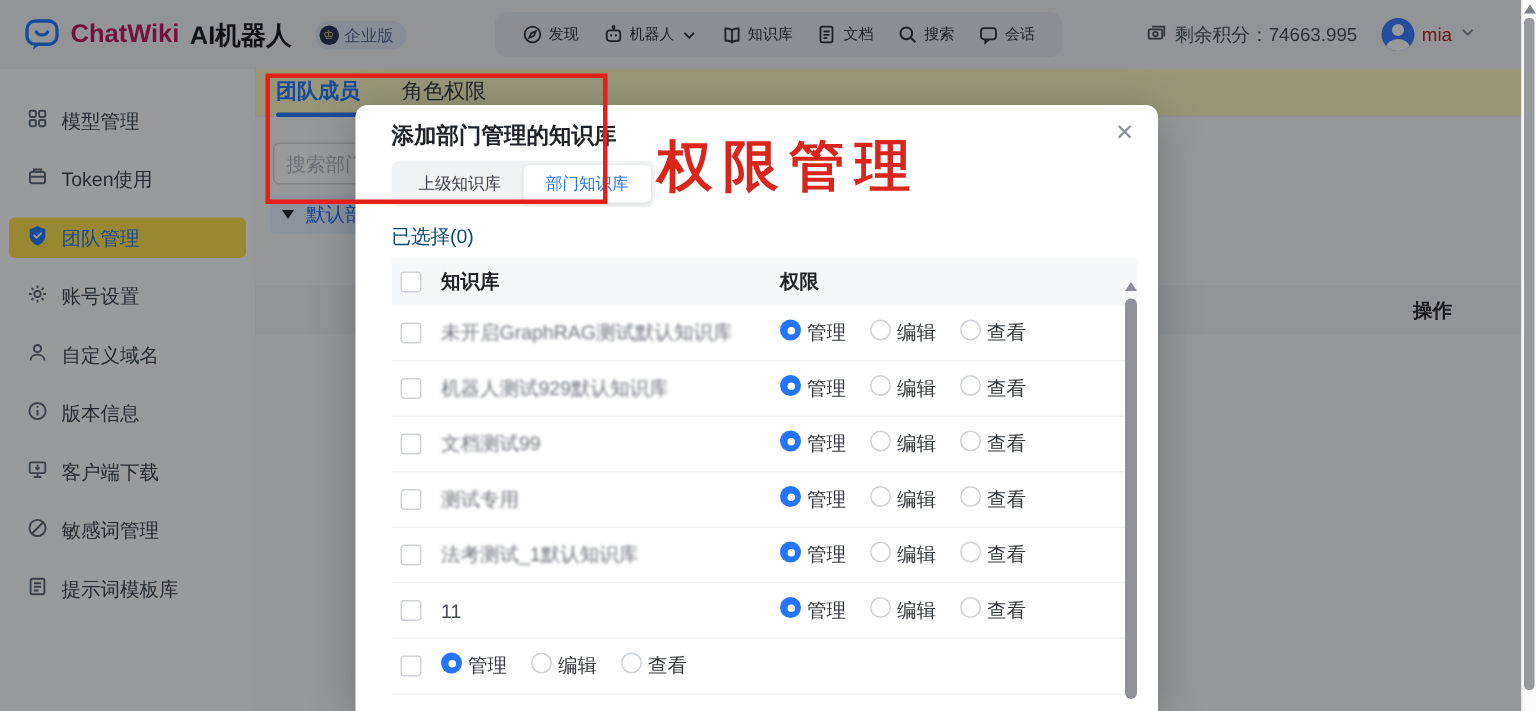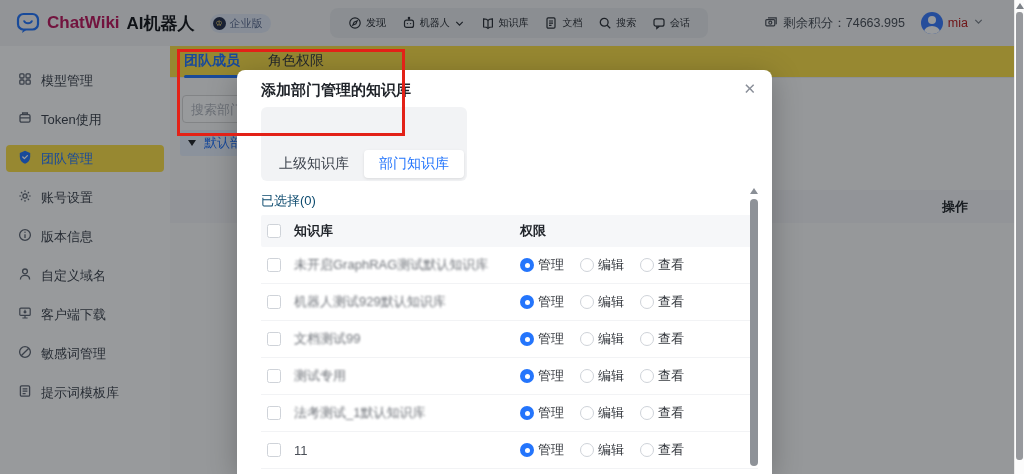--- a/index.html
+++ b/index.html
@@ -34,21 +34,21 @@
   .avatar::before { content:""; position:absolute; left:7px; top:4px; width:8px; height:8px; border-radius:50%; background:#fff; }
   .avatar::after { content:""; position:absolute; left:3px; top:14px; width:16px; height:12px; border-radius:50%; background:#fff; }
 
   .sidebar { position:absolute; left:0; top:46px; width:170px; bottom:0; background:#ffffff; padding-top:9px; }
   .side-item { display:flex; align-items:center; gap:9px; height:27px; margin:12px 6px; padding-left:12px;
                border-radius:4px; font-size:13px; color:#3d434d; cursor:pointer; }
   .side-item svg { flex:0 0 auto; }
   .side-item.active { background:#fde047; color:#2475fc; }
 
   .content { position:absolute; left:170px; top:46px; right:10px; bottom:0; background:#fbfbfc; }
-  .tabs-row { height:32px; border-bottom:1px solid #eceef1; display:flex; gap:28px; padding-left:14px; background:#fde047; }
+  .tabs-row { height:32px; border-bottom:1px solid #eceef1; display:flex; gap:28px; padding-left:14px; background:#fef9c3; }
   .tab { font-size:14px; color:#33373d; padding-top:6px; position:relative; cursor:pointer; }
   .tab.active { color:#2475fc; font-weight:bold; }
   .tab.active::after { content:""; position:absolute; left:0; right:0; bottom:-1px; height:3px; background:#2475fc; border-radius:2px; }
   .dept-search { position:absolute; left:12px; top:49px; width:140px; height:28px; border:1px solid #d9d9d9;
                  border-radius:4px; background:#fff; font-size:13px; padding:0 8px; color:#333;
                  font-family:"Liberation Sans", sans-serif; }
   .dept-search::placeholder { color:#b3b7bf; }
   .dept-item { position:absolute; left:10px; top:84px; width:200px; height:26px; background:#e9f1ff; border-radius:3px;
                display:flex; align-items:center; gap:8px; padding-left:8px; font-size:13px; color:#2475fc; cursor:pointer; }
   .caret-down { width:0; height:0; border-left:4.5px solid transparent; border-right:4.5px solid transparent;
@@ -59,36 +59,36 @@
 
   
   .overlay { position:absolute; left:0; top:0; right:10px; bottom:0; background:rgba(10,14,20,0.42); z-index:10; }
 
   
   .modal { position:absolute; left:237px; top:70px; width:535px; bottom:0; background:#fff;
            border-radius:8px 8px 0 0; z-index:20; box-shadow:0 6px 30px rgba(0,0,0,.25); }
   .modal-close { position:absolute; top:11px; right:16px; font-size:15px; color:#8a8f99; cursor:pointer; line-height:1; }
   .modal-title { padding:11px 24px 0; font-size:15px; font-weight:bold; color:#1f2329; }
   .seg { display:inline-flex; margin:7px 0 0 24px; background:#f2f3f5; border-radius:6px; padding:3px; }
-  .seg-btn { font-size:14px; color:#3d434d; padding:5px 15px; border-radius:4px; cursor:pointer; white-space:nowrap;margin-top:40px; }
+  .seg-btn { font-size:11px; color:#3d434d; padding:5px 15px; border-radius:4px; cursor:pointer; white-space:nowrap; }
   .seg-btn.active { background:#fff; color:#2475fc; box-shadow:0 1px 3px rgba(0,0,0,.10); font-weight:500; }
   .sel-count { margin:11px 24px 0; font-size:13px; color:#0c4a6e; }
   .kb-table { margin:5px 14px 0 24px; }
   .kb-head { display:flex; align-items:center; height:32px; background:#f6f7f9; border-radius:2px;
              font-size:13px; color:#1f2329; font-weight:bold; padding-left:6px; }
   .kb-row { display:flex; align-items:center; height:37px; border-bottom:1px solid #f2f3f5;
             font-size:13px; color:#4a4f57; padding-left:6px; }
   .cbox { width:14px; height:14px; border:1px solid #cfd3d9; border-radius:2.5px; background:#fff;
           margin-right:13px; flex:0 0 auto; cursor:pointer; }
   .kb-name { flex:1 1 auto; overflow:hidden; white-space:nowrap; text-overflow:ellipsis; padding-right:8px; }
   .kb-name.blurred { filter:blur(1.2px); opacity:.8; }
   .col-kb { flex:1 1 auto; }
   .col-perm { flex:0 0 238px; }
   .perm-group { flex:0 0 238px; display:flex; align-items:center; gap:16px; }
-  .perm-opt { display:flex; align-items:center; gap:4px; cursor:pointer; color:#33373d; }
+  .perm-opt { display:flex; gap:4px; cursor:pointer; color:#33373d; }
   .radio { width:14px; height:14px; border-radius:50%; border:1px solid #cfd3d9; background:#fff; position:relative; flex:0 0 auto; }
   .radio.sel { border:none; background:#2475fc; }
   .radio.sel::after { content:""; position:absolute; left:4.5px; top:4.5px; width:5px; height:5px; border-radius:50%; background:#fff; }
 
   .list-scroll { position:absolute; right:14px; top:118px; bottom:4px; width:9px; z-index:25; }
   .list-scroll .up { width:0; height:0; margin:0 auto 3px; border-left:4px solid transparent;
                      border-right:4px solid transparent; border-bottom:6px solid #8a8f96; }
   .list-scroll .thumb { position:absolute; top:11px; bottom:4px; left:0.5px; width:8px; background:#8e9298; border-radius:4px; cursor:pointer; }
 
   
@@ -238,32 +238,32 @@
       </div>
       <div class="side-item">
         <span><svg width="14" height="14" viewBox="0 0 14 14" fill="none" stroke="#5f6673" stroke-width="1.2">
               <circle cx="7" cy="7" r="2.1"></circle>
               <path d="M7 1.3 V3.1 M7 10.9 V12.7 M1.3 7 H3.1 M10.9 7 H12.7 M3 3 L4.3 4.3 M9.7 9.7 L11 11 M11 3 L9.7 4.3 M4.3 9.7 L3 11"></path>
             </svg></span>
         <span>账号设置</span>
       </div>
       <div class="side-item">
         <span><svg width="14" height="14" viewBox="0 0 14 14" fill="none" stroke="#5f6673" stroke-width="1.3">
+              <circle cx="7" cy="4.4" r="2.4"></circle>
+              <path d="M2.4 12.4 C2.4 9.8 4.4 8.4 7 8.4 C9.6 8.4 11.6 9.8 11.6 12.4"></path>
+            </svg></span>
+        <span>自定义域名</span>
+      </div>
+      <div class="side-item">
+        <span><svg width="14" height="14" viewBox="0 0 14 14" fill="none" stroke="#5f6673" stroke-width="1.3">
               <circle cx="7" cy="7" r="5.4"></circle>
               <path d="M7 6.3 V10"></path>
               <circle cx="7" cy="4.2" r="0.7" fill="#5f6673" stroke="none"></circle>
             </svg></span>
         <span>版本信息</span>
-      </div>
-      <div class="side-item">
-        <span><svg width="14" height="14" viewBox="0 0 14 14" fill="none" stroke="#5f6673" stroke-width="1.3">
-              <circle cx="7" cy="4.4" r="2.4"></circle>
-              <path d="M2.4 12.4 C2.4 9.8 4.4 8.4 7 8.4 C9.6 8.4 11.6 9.8 11.6 12.4"></path>
-            </svg></span>
-        <span>自定义域名</span>
       </div>
       <div class="side-item">
         <span><svg width="14" height="14" viewBox="0 0 14 14" fill="none" stroke="#5f6673" stroke-width="1.2">
               <rect x="1.8" y="2.2" width="10.4" height="7.2" rx="1"></rect>
               <path d="M7 9.4 V12 M4.4 12 H9.6 M7 3.8 V6.8 M5.6 5.6 L7 7 L8.4 5.6"></path>
             </svg></span>
         <span>客户端下载</span>
       </div>
       <div class="side-item">
         <span><svg width="14" height="14" viewBox="0 0 14 14" fill="none" stroke="#5f6673" stroke-width="1.3">
@@ -462,14 +462,15 @@
       <div class="thumb"></div>
     </div>
   </section>
 
   <div class="page-scroll">
     <div class="up"></div>
     <div class="thumb"></div>
   </div>
 
   <div class="anno-box"></div>
+  <div class="anno-text">权限管理</div>
 
 </div>
 
 </body></html>

